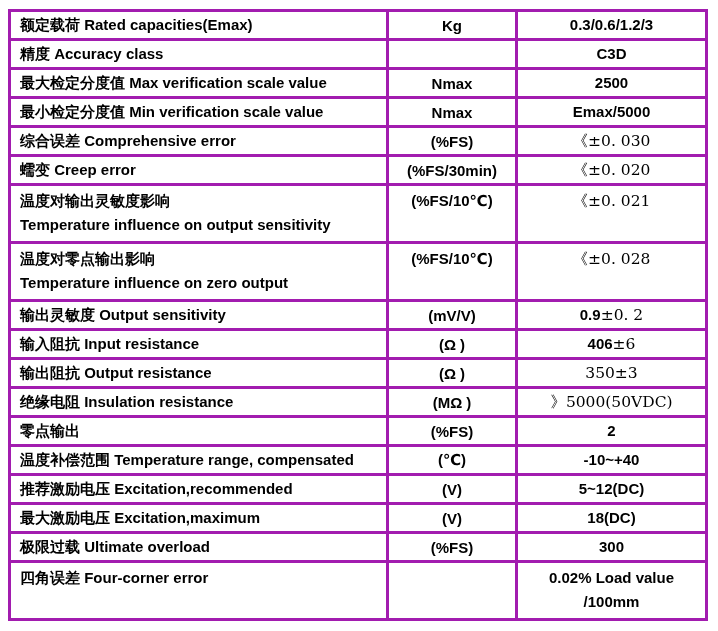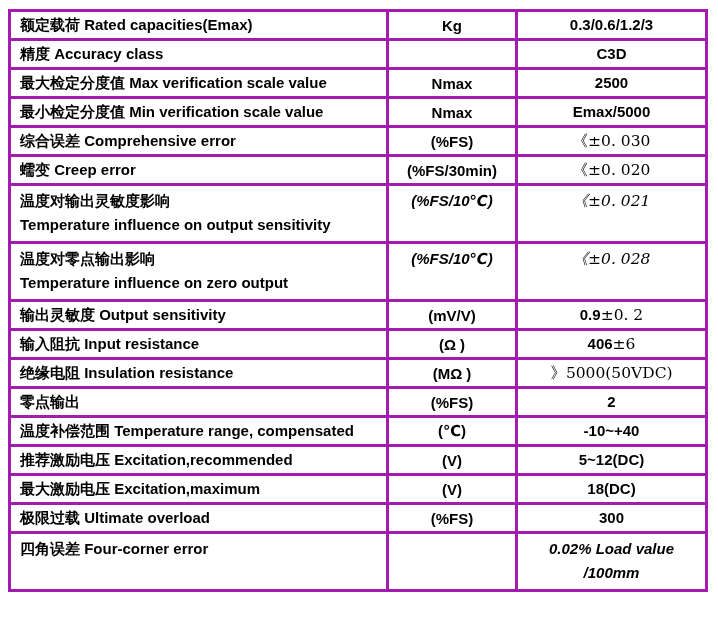--- a/index.html
+++ b/index.html
@@ -37,21 +37,20 @@
   td.param-cell .line {
     white-space: nowrap;
     line-height: 24px;
   }
   td.unit-cell, td.value-cell {
     white-space: nowrap;
     text-align: center;
   }
   tr.tall td.unit-cell, tr.tall td.value-cell {
     line-height: 24px;
-    font-style: italic;
   }
   .seg-bold {
     font-weight: bold;
     font-family: "Liberation Sans", "DejaVu Sans", sans-serif;
     margin-top: 40px;
   }
   .seg-serif {
     font-weight: normal;
     font-family: "DejaVu Serif", "Liberation Serif", serif;
     font-size: 15.5px;
@@ -138,20 +137,27 @@
         </tr>
         <tr>
           <td class="param-cell">
             <div class="line">输入阻抗 Input resistance</div>
           </td>
           <td class="unit-cell"><span>(Ω )</span></td>
           <td class="value-cell"><span class="seg-bold">406</span><span class="seg-serif">±6</span></td>
         </tr>
         <tr>
           <td class="param-cell">
+            <div class="line">输出阻抗 Output resistance</div>
+          </td>
+          <td class="unit-cell"><span>(Ω )</span></td>
+          <td class="value-cell"><span class="seg-serif">350±3</span></td>
+        </tr>
+        <tr>
+          <td class="param-cell">
             <div class="line">绝缘电阻 Insulation resistance</div>
           </td>
           <td class="unit-cell"><span>(MΩ )</span></td>
           <td class="value-cell"><span class="seg-serif">》5000(50VDC)</span></td>
         </tr>
         <tr>
           <td class="param-cell">
             <div class="line">零点输出</div>
           </td>
           <td class="unit-cell"><span>(%FS)</span></td>

